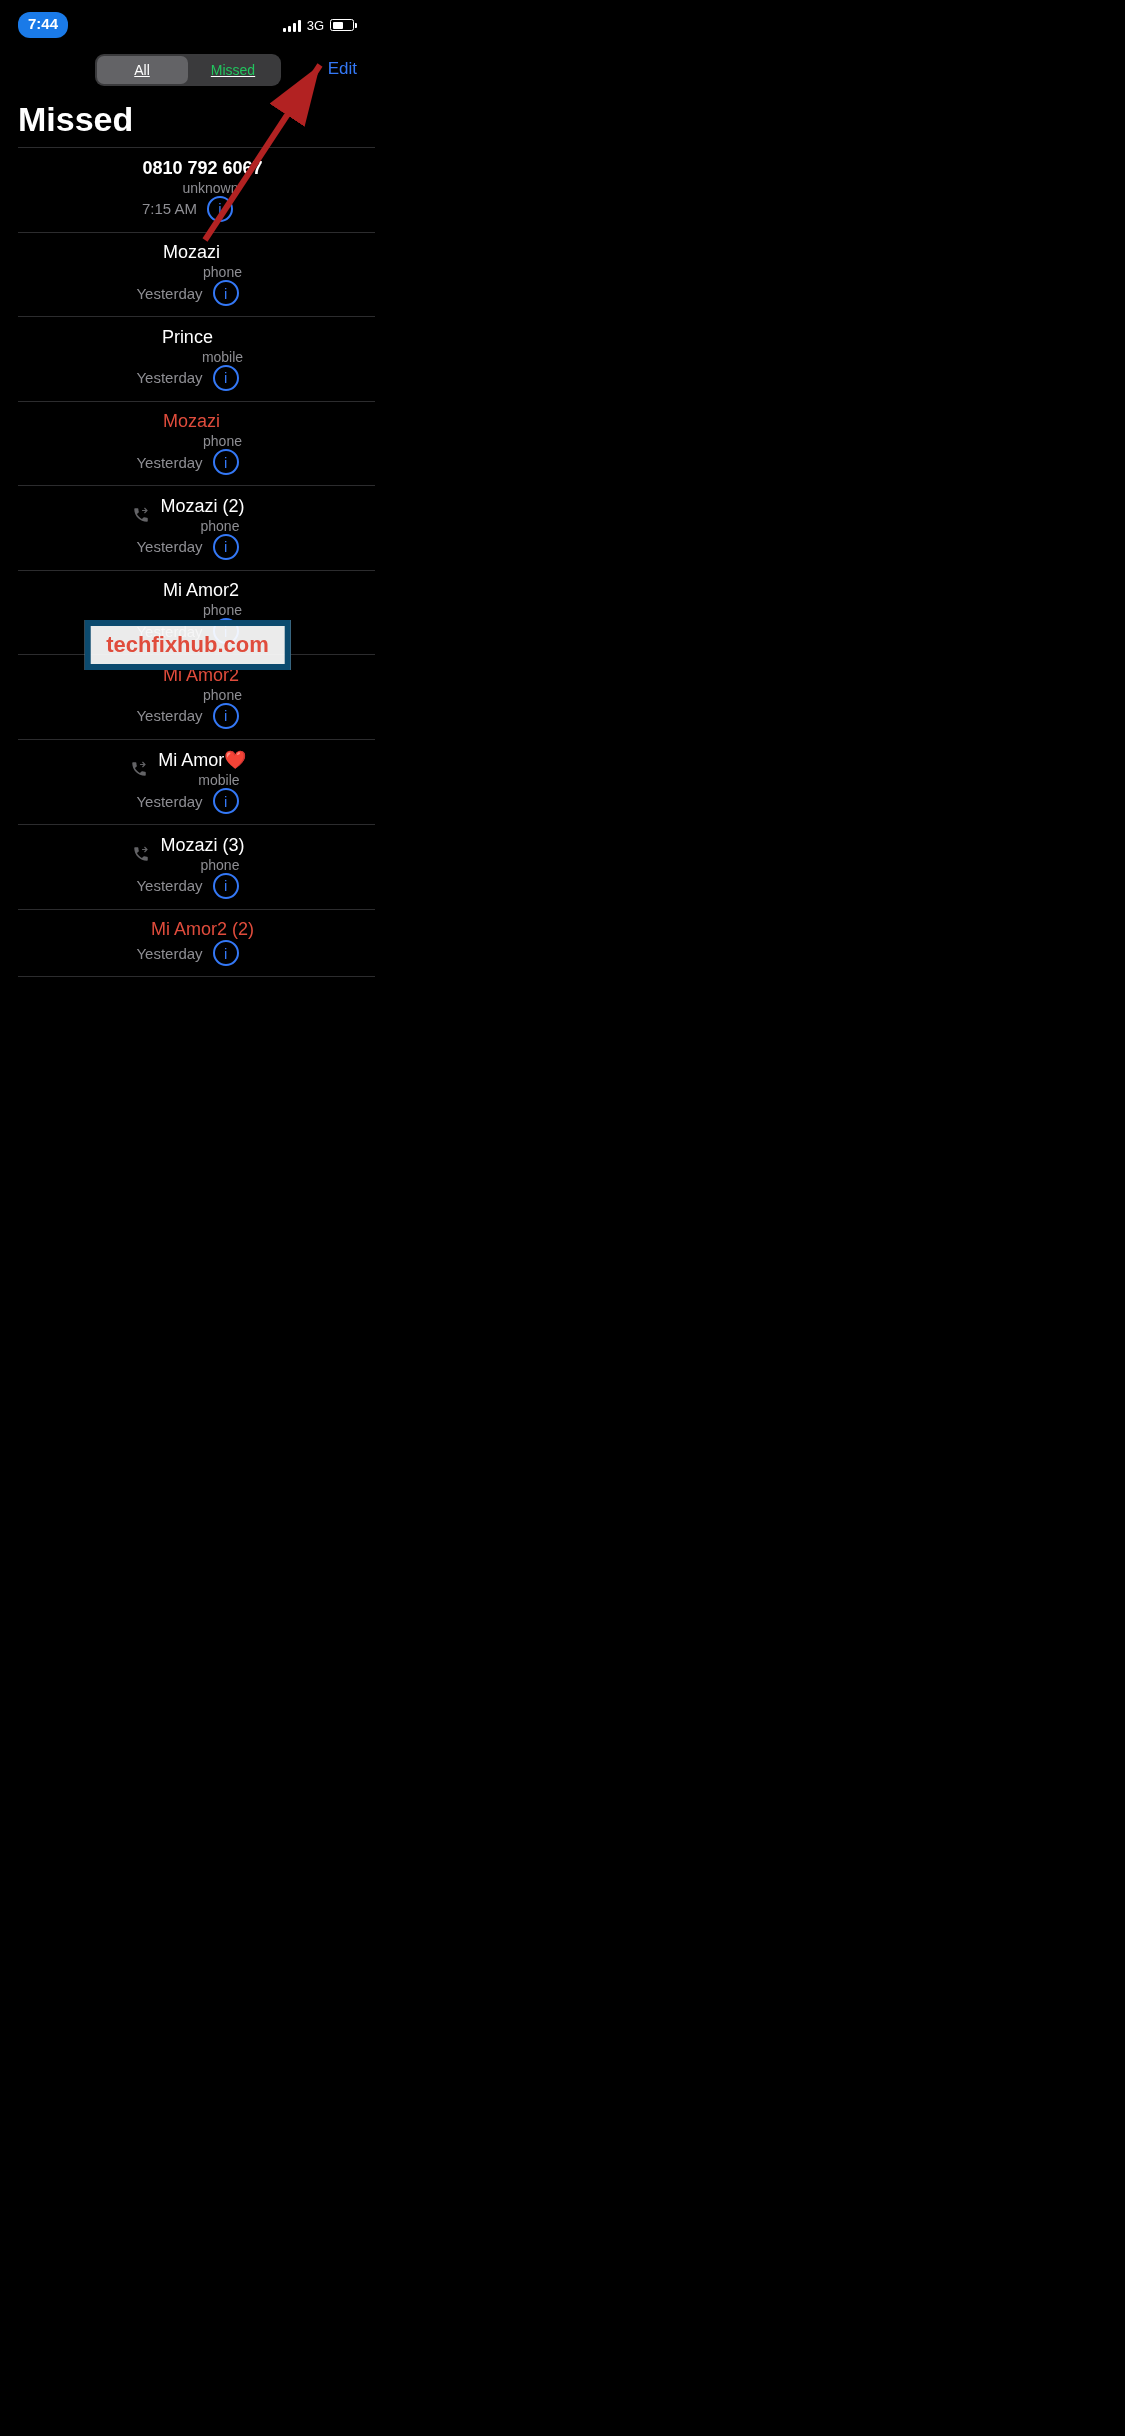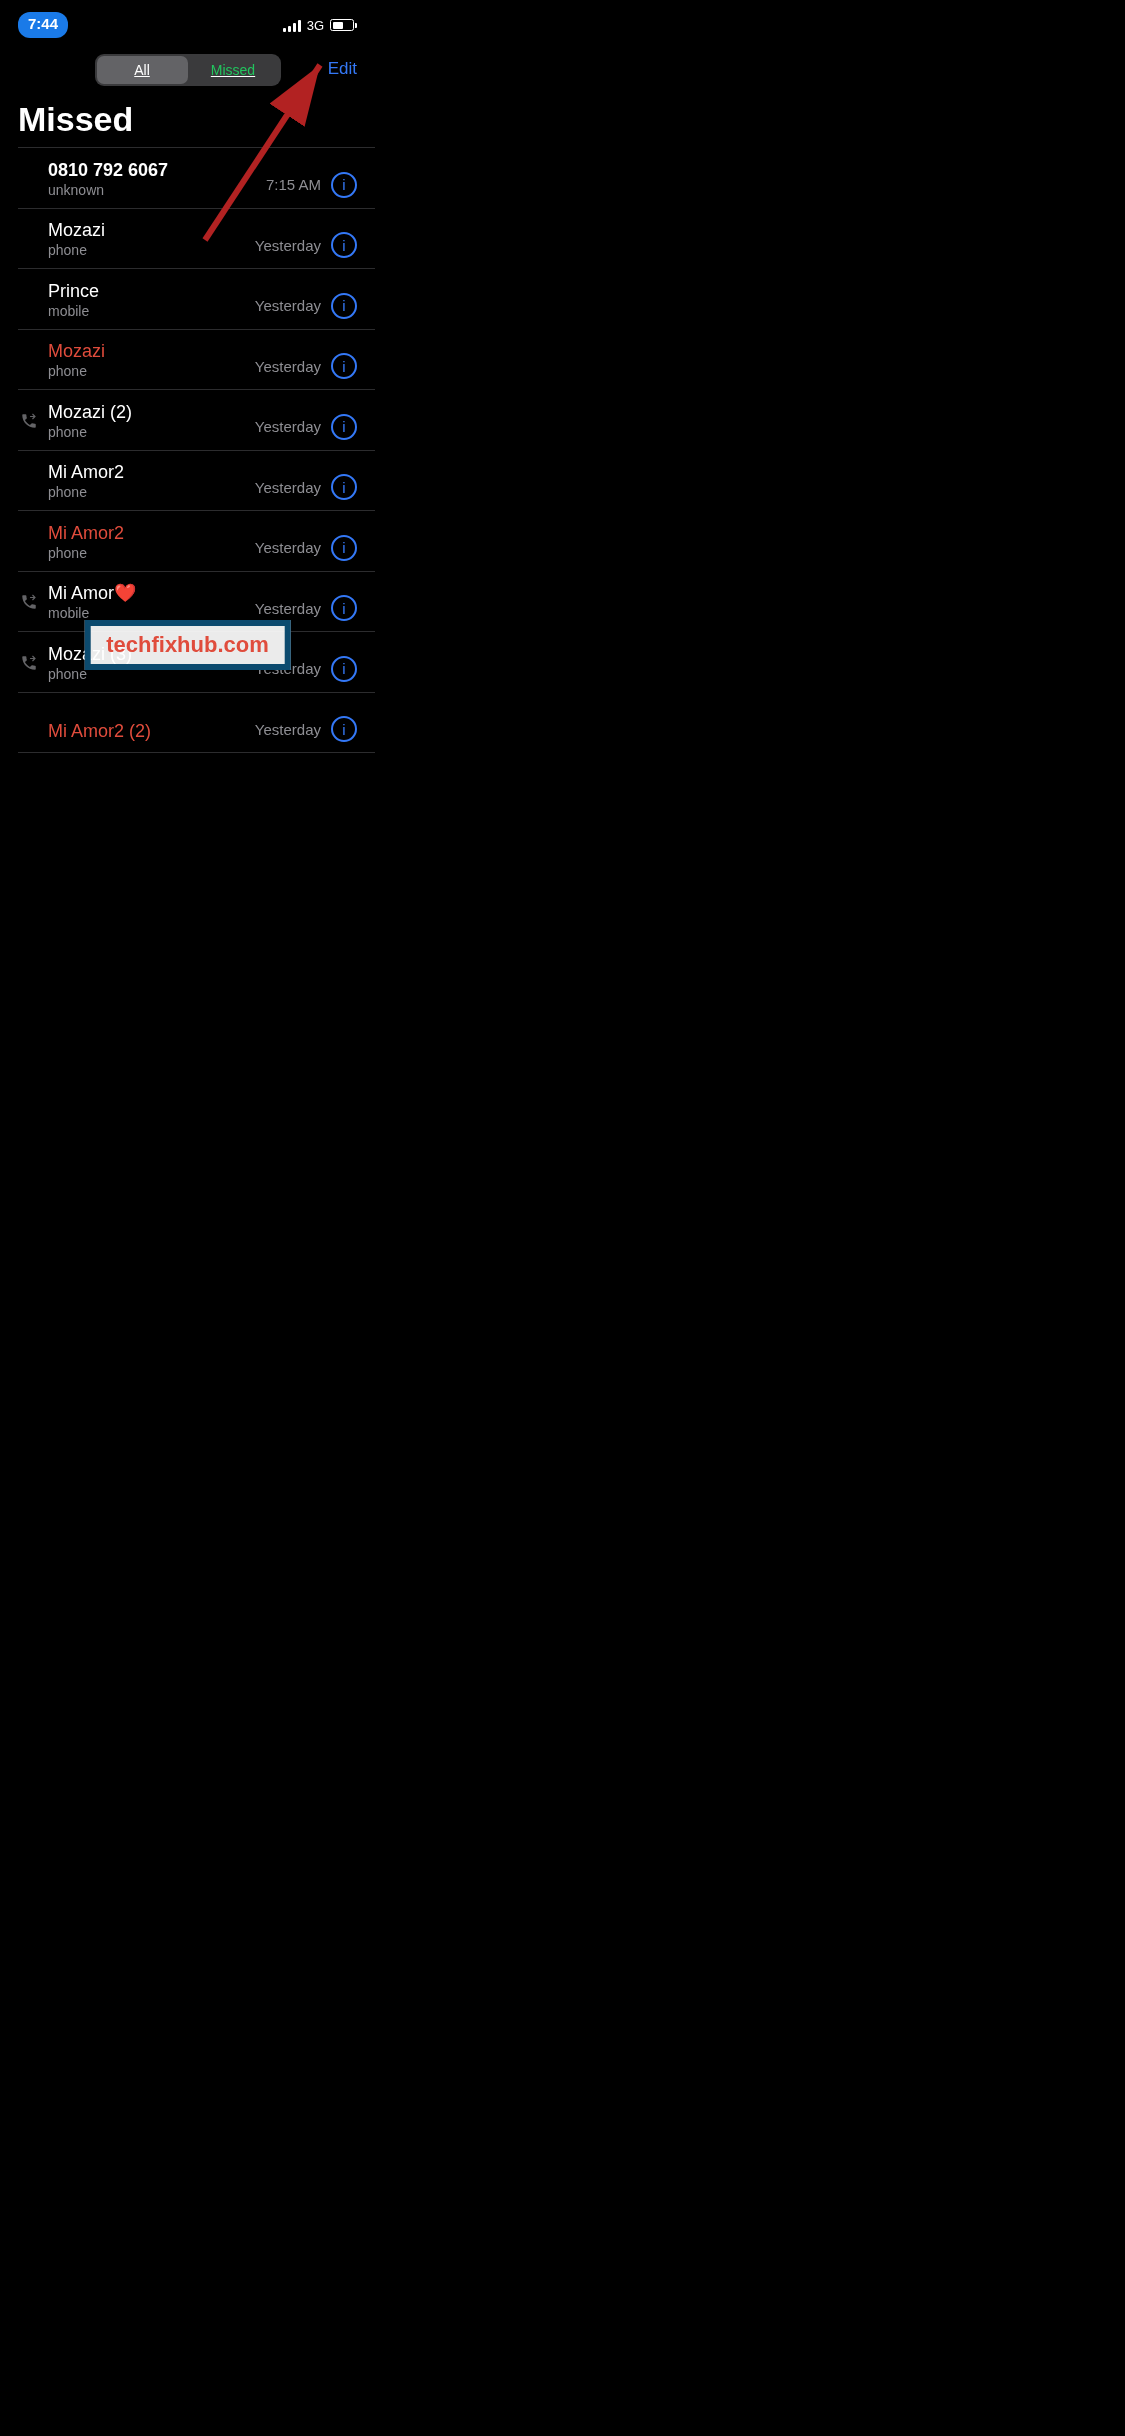--- a/index.html
+++ b/index.html
@@ -133,24 +133,25 @@
     .divider {
       height: 0.5px;
       background: #2c2c2e;
       margin: 0 0 0 18px;
     }
 
     
     .call-list { padding: 0; }
     .call-row {
       display: flex;
-      align-items: flex-end;
+      align-items: center;
       padding: 10px 18px 10px 18px;
       min-height: 60px;
       position: relative;
+      flex-direction: column;
     }
     .call-row-left {
       display: flex;
       align-items: center;
       flex: 1;
       min-width: 0;
     }
     .missed-icon {
       width: 22px;
       margin-right: 8px;
@@ -169,20 +170,21 @@
       white-space: nowrap;
       overflow: hidden;
       text-overflow: ellipsis;
     }
     .call-name.missed-call { color: #e04c3c; }
     .call-name.bold { font-weight: 600; }
     .call-type {
       font-size: 14px;
       color: #8e8e93;
       margin-top: 1px;
+      margin-left: 40px;
     }
     .call-right {
       display: flex;
       align-items: center;
       gap: 10px;
       flex-shrink: 0;
     }
     .call-time {
       font-size: 15px;
       color: #8e8e93;

